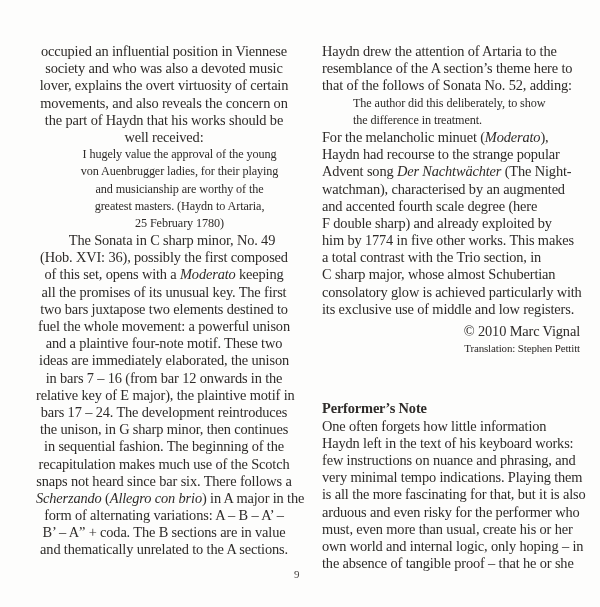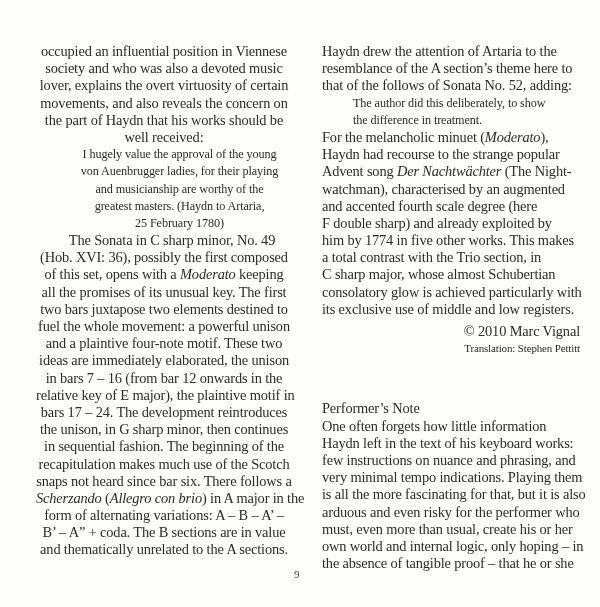--- a/index.html
+++ b/index.html
@@ -23,21 +23,21 @@
   .quote {
     font-size: 12.2px;
     line-height: 17.2px;
     padding-left: 31px;
     letter-spacing: -0.1px;
   }
   .indent { padding-left: 16px; }
   .right-align { text-align: right; padding-right: 0; }
   .sig { font-weight: normal; font-size: 14.4px; margin-top: 5px; }
   .trans { font-size: 11px; }
-  .heading { font-weight: normal; margin-top: 43px; }
+  .heading { font-weight: bold; margin-top: 43px; }
   i { font-style: italic; }
   .page-num {
     position: absolute; left: 294px; top: 568px;
     font-size: 11px; color: #4a4644;
   }
 </style>
 </head>
 <body>
 
 <div class="col col-left">

